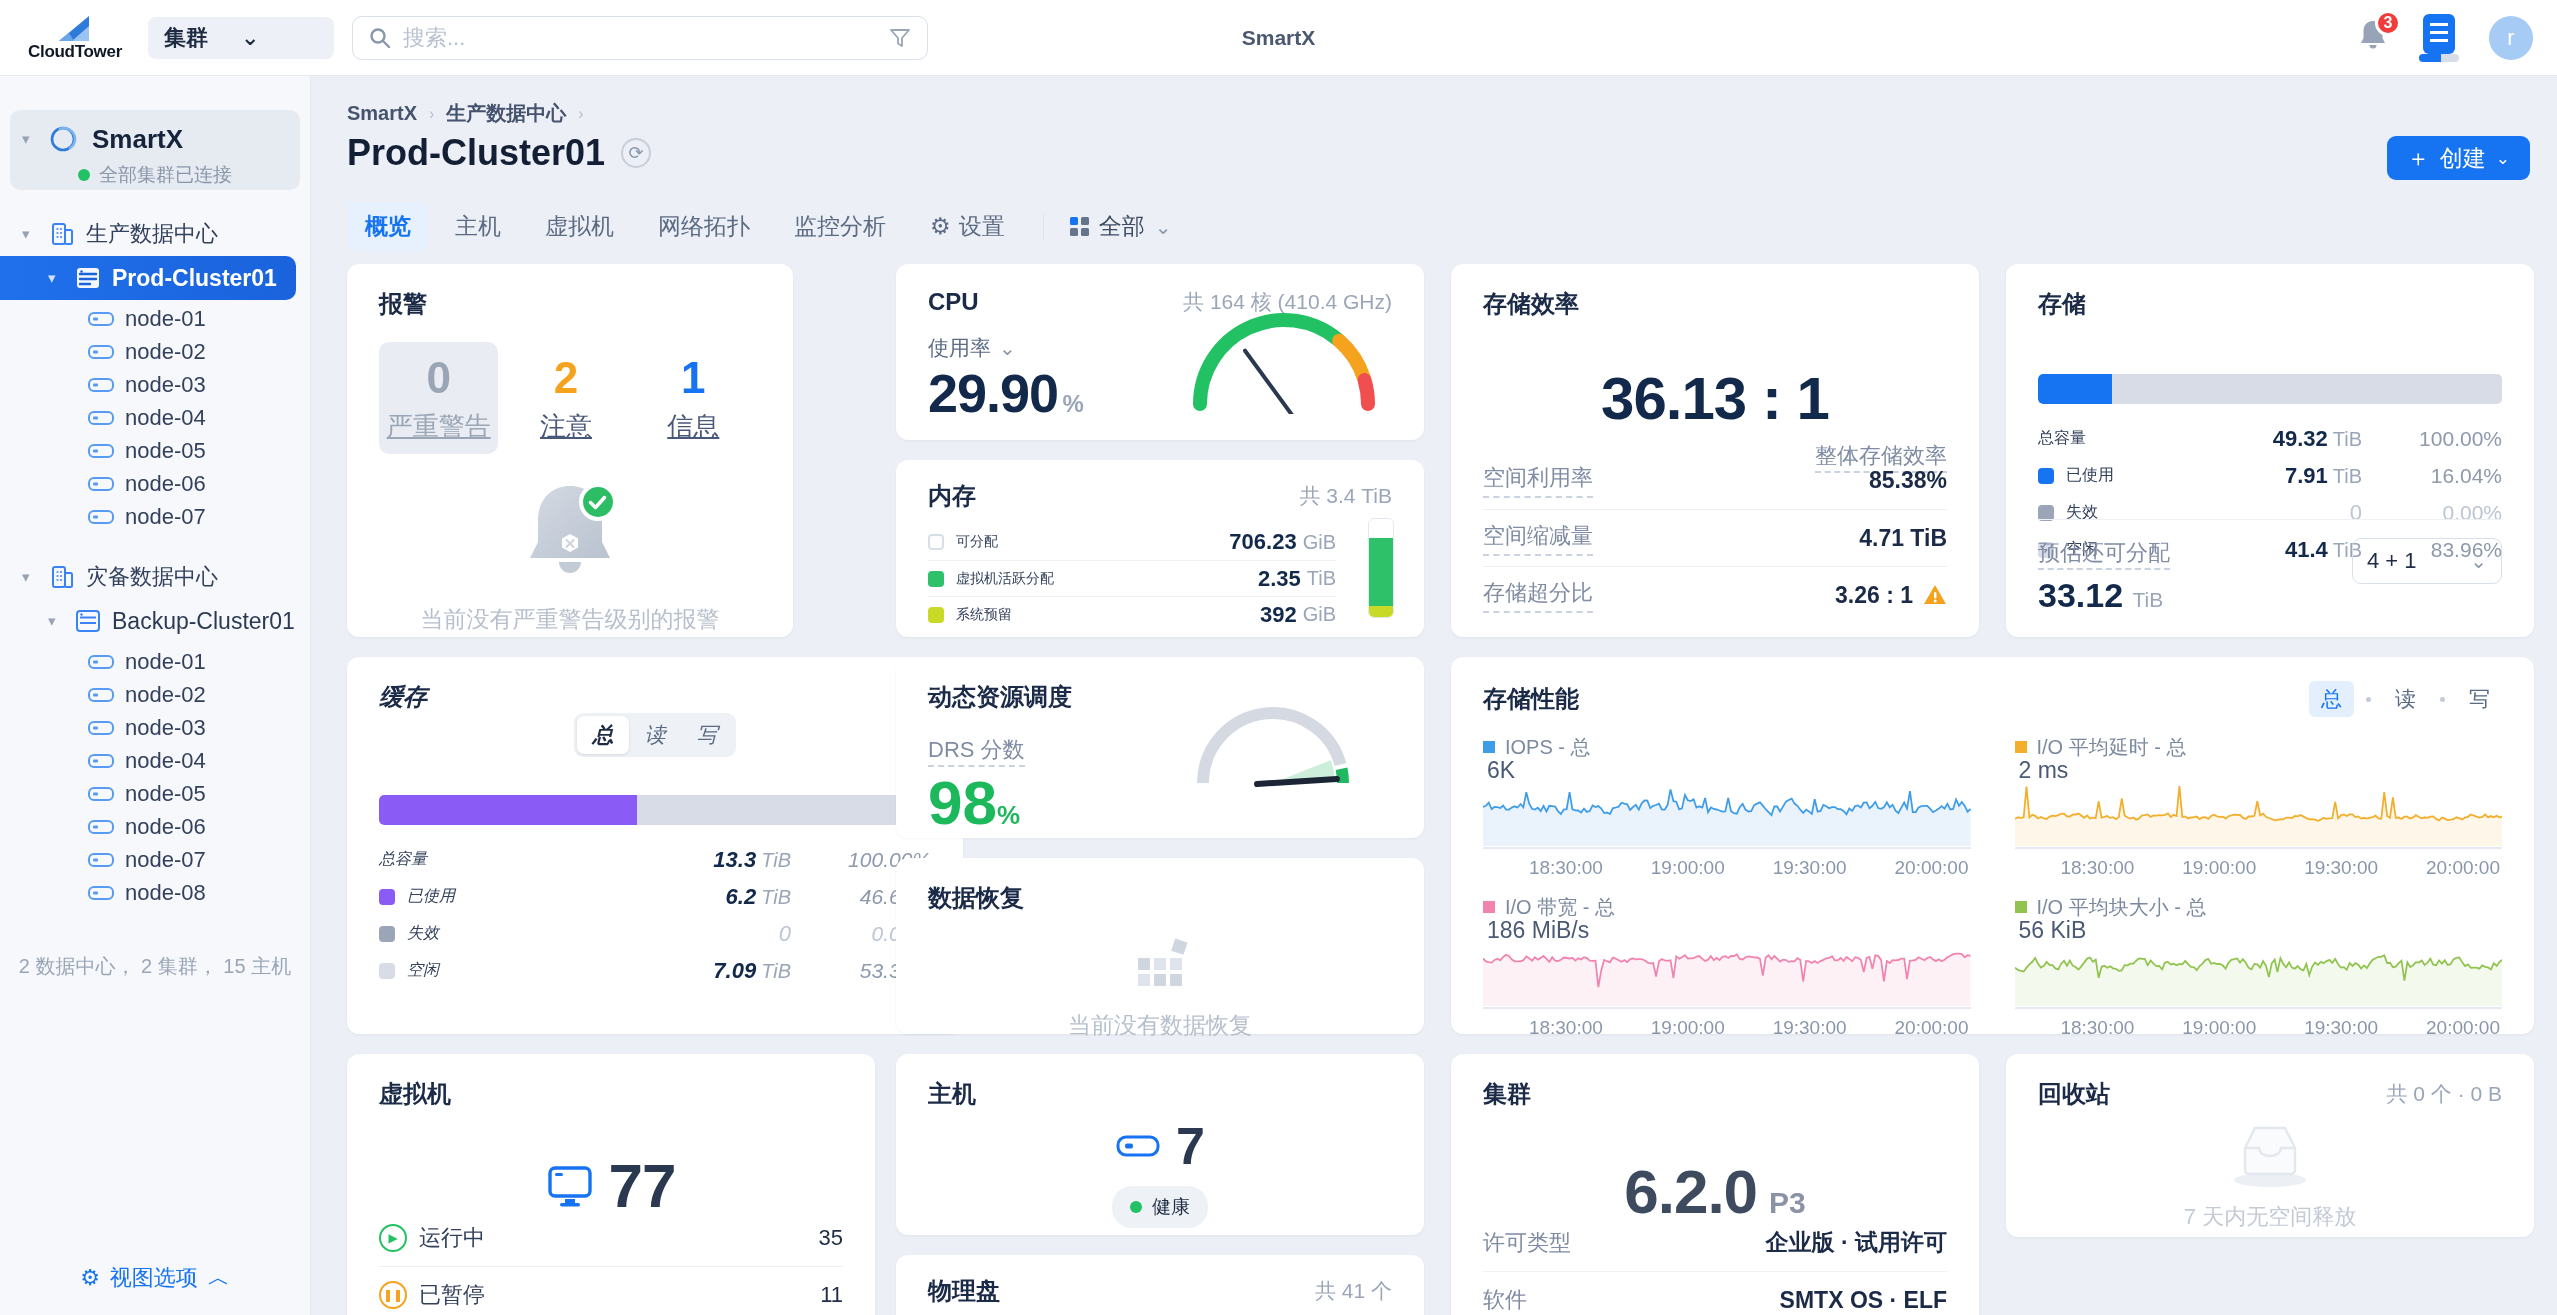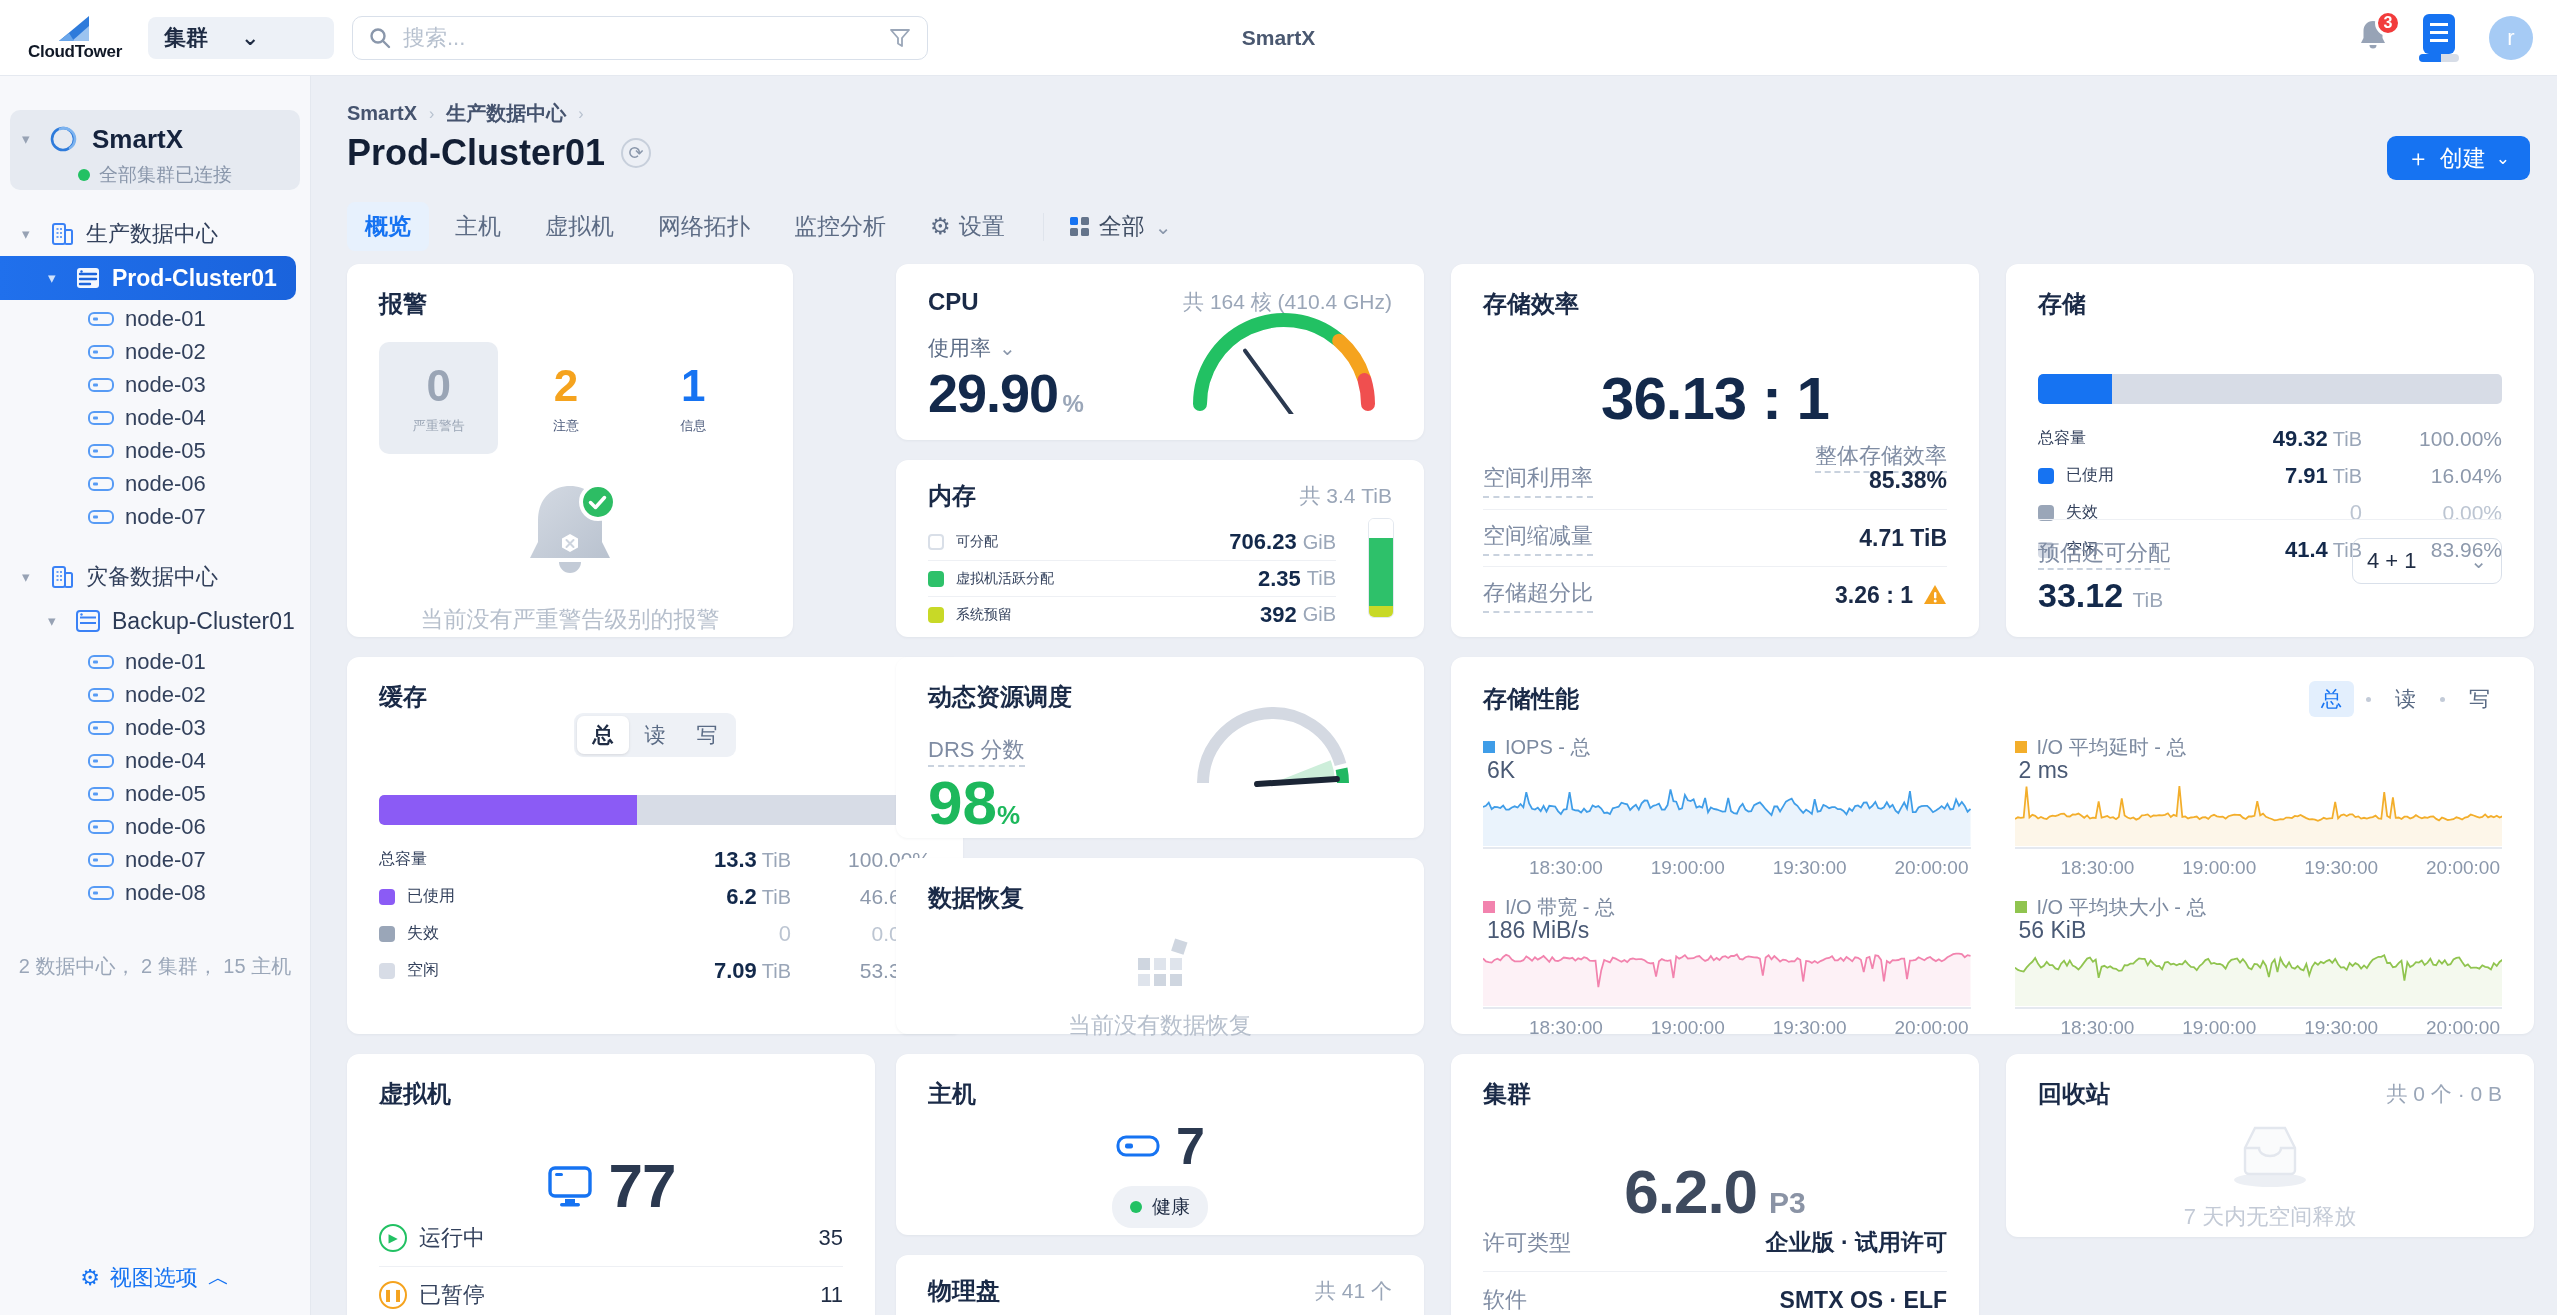--- a/index.html
+++ b/index.html
@@ -71,35 +71,35 @@
   .card { position:absolute; background:#fff; border-radius:12px; box-shadow:0 1px 3px rgba(20,30,55,.05); padding:24px 32px; }
   .card-title { font-size:24px; font-weight:700; color:#1a2a47; }
   .card-head { display:flex; align-items:center; justify-content:space-between; }
   .head-meta { font-size:21px; color:#9aa6b8; }
 
   #card-alerts  { left:36px;   top:188px;  width:446px;  height:373px; }
   #card-cpu     { left:585px;  top:188px;  width:528px;  height:176px; overflow:hidden; }
   #card-mem     { left:585px;  top:384px;  width:528px;  height:177px; padding:20px 32px; }
   #card-seff    { left:1140px; top:188px;  width:528px;  height:373px; }
   #card-storage { left:1695px; top:188px;  width:528px;  height:373px; }
-  #card-cache   { left:36px;   top:581px;  width:616px;  height:377px; }
+  #card-cache   { left:36px;   top:581px;  width:616px;  height:377px;font-style:italic; }
   #card-drs     { left:585px;  top:581px;  width:528px;  height:181px; overflow:hidden; }
   #card-recov   { left:585px;  top:782px;  width:528px;  height:176px; }
   #card-perf    { left:1140px; top:581px;  width:1083px; height:377px; }
   #card-vms     { left:36px;   top:978px;  width:528px;  height:368px; }
   #card-hosts   { left:585px;  top:978px;  width:528px;  height:181px; }
   #card-disks   { left:585px;  top:1179px; width:528px;  height:168px; padding:20px 32px; }
   #card-cluster { left:1140px; top:978px;  width:528px;  height:368px; }
   #card-recycle { left:1695px; top:978px;  width:528px;  height:183px; }
 
   
   .alert-stats { display:flex; margin-top:22px; }
   .astat { width:156px; height:112px; border-radius:10px; display:flex; flex-direction:column; align-items:center; justify-content:center; gap:6px; cursor:pointer; margin-right:8px; }
   .astat .v { font-size:44px; font-weight:800; }
-  .astat .l { font-size:13px; color:#49587a; }
+  .astat .l { font-size:26px; color:#49587a;text-decoration:underline; }
   .astat.sel { background:#e9edf3; }
   .astat.sel .v, .astat.sel .l { color:#9aa5b5; }
   .astat .v.orange { color:#f5a31e; } .astat .v.blue { color:#1673f2; }
   .alert-empty { text-align:center; margin-top:14px; }
   .alert-empty .cap { font-size:23px; color:#b6bfcc; margin-top:12px; }
 
   
   .cpu-metric { margin-top:18px; }
   .cpu-metric .m-l { font-size:21px; color:#5a6b85; display:flex; gap:8px; align-items:center; cursor:pointer; }
   .cpu-metric .m-v { font-size:54px; font-weight:800; color:#13294b; letter-spacing:-1px; }

